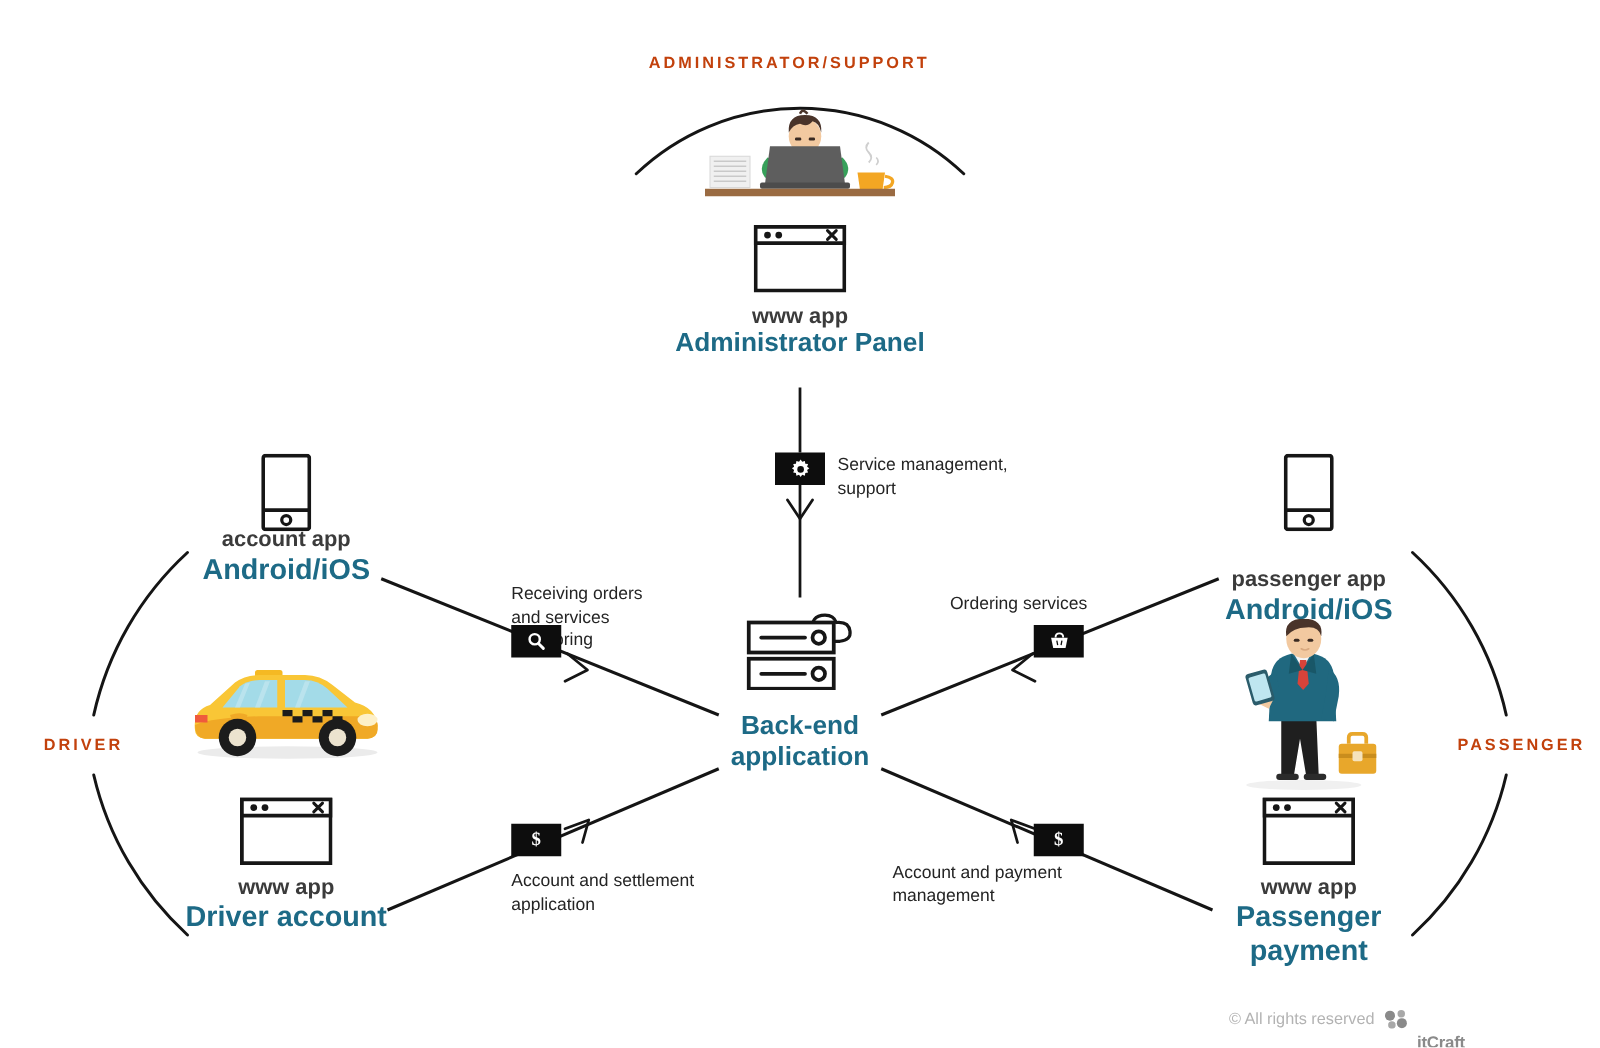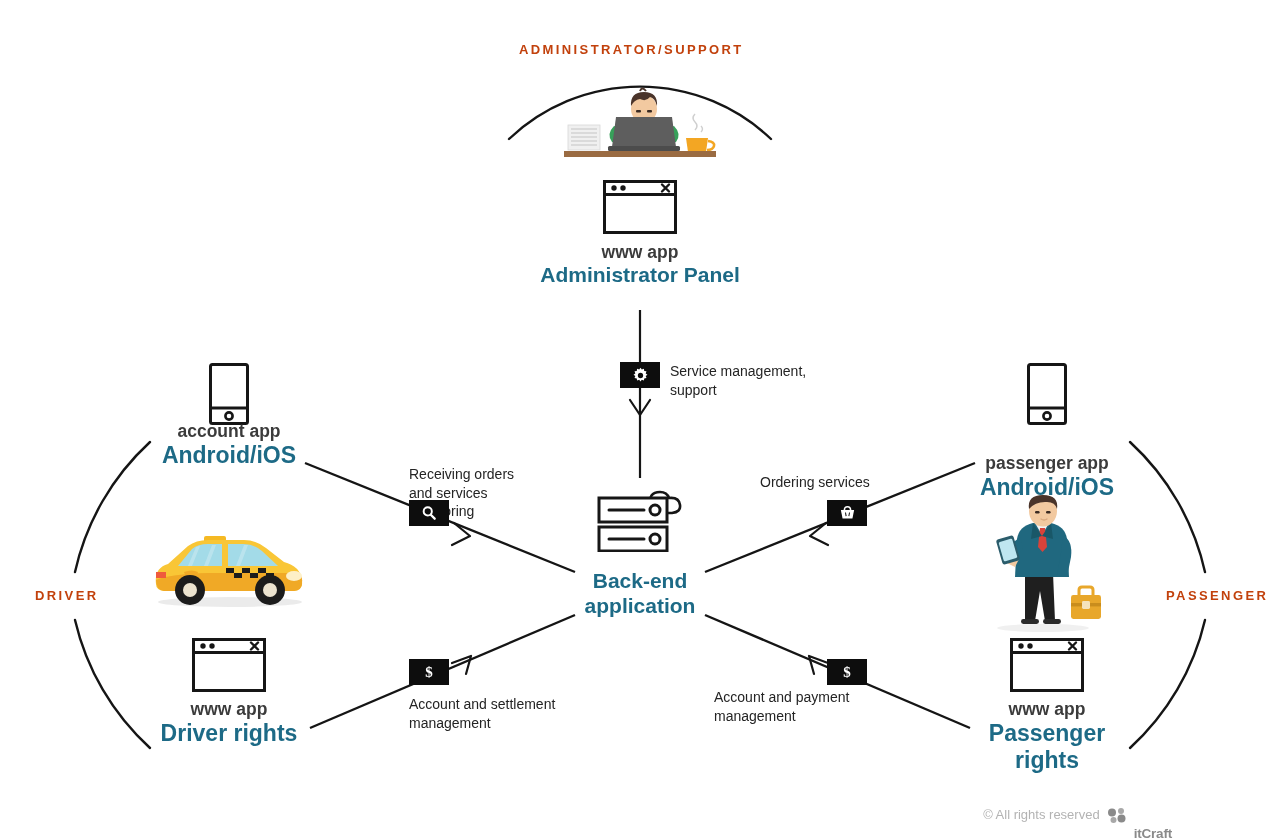--- a/index.html
+++ b/index.html
@@ -285,28 +285,28 @@
     <svg width="74" height="54" viewBox="0 0 74 54">
       <rect x="1.5" y="1.5" width="71" height="51" fill="#ffffff" stroke="#161616" stroke-width="3"></rect>
       <rect x="1.5" y="1.5" width="71" height="13" fill="#ffffff" stroke="#161616" stroke-width="3"></rect>
       <circle cx="11" cy="8" r="2.7" fill="#161616"></circle>
       <circle cx="20" cy="8" r="2.7" fill="#161616"></circle>
       <path d="M 59 4.5 L 66 11.5 M 66 4.5 L 59 11.5" stroke="#161616" stroke-width="2.4" stroke-linecap="round"></path>
     </svg>
   </div>
   <div class="node" style="left:79px; top:699px; width:300px;">
     <div class="sub">www app</div>
-    <div class="title">Driver rights</div>
+    <div class="title">Driver account</div>
   </div>
 
   <div class="badge" style="left:409px; top:659px;">
     <span class="dollar">$</span>
   </div>
   <div class="edge-label right" style="left:409px; top:695px;">Account and settlement
-management</div>
+application</div>
 
   <div class="icon-wrap" style="left:1027px; top:363px;">
     <svg width="40" height="62" viewBox="0 0 40 62">
       <rect x="1.5" y="1.5" width="37" height="59" rx="2" fill="#ffffff" stroke="#161616" stroke-width="3"></rect>
       <line x1="1.5" y1="45" x2="38.5" y2="45" stroke="#161616" stroke-width="3"></line>
       <circle cx="20" cy="53" r="3.6" fill="#ffffff" stroke="#161616" stroke-width="2.6"></circle>
     </svg>
   </div>
   <div class="node" style="left:897px; top:421px; width:300px;margin-top:32px;">
     <div class="sub">passenger app</div>
@@ -365,21 +365,21 @@
       <rect x="1.5" y="1.5" width="71" height="51" fill="#ffffff" stroke="#161616" stroke-width="3"></rect>
       <rect x="1.5" y="1.5" width="71" height="13" fill="#ffffff" stroke="#161616" stroke-width="3"></rect>
       <circle cx="11" cy="8" r="2.7" fill="#161616"></circle>
       <circle cx="20" cy="8" r="2.7" fill="#161616"></circle>
       <path d="M 59 4.5 L 66 11.5 M 66 4.5 L 59 11.5" stroke="#161616" stroke-width="2.4" stroke-linecap="round"></path>
     </svg>
   </div>
   <div class="node wrap" style="left:947px; top:699px; width:200px;">
     <div class="sub">www app</div>
     <div class="title">Passenger</div>
-    <div class="title">rights</div>
+    <div class="title">payment</div>
   </div>
 
   <div class="badge" style="left:827px; top:659px;">
     <span class="dollar">$</span>
   </div>
   <div class="edge-label" style="left:714px; top:688px;">Account and payment
 management</div>
 
   <div id="footer">
     <span class="copy">© All rights reserved</span>

